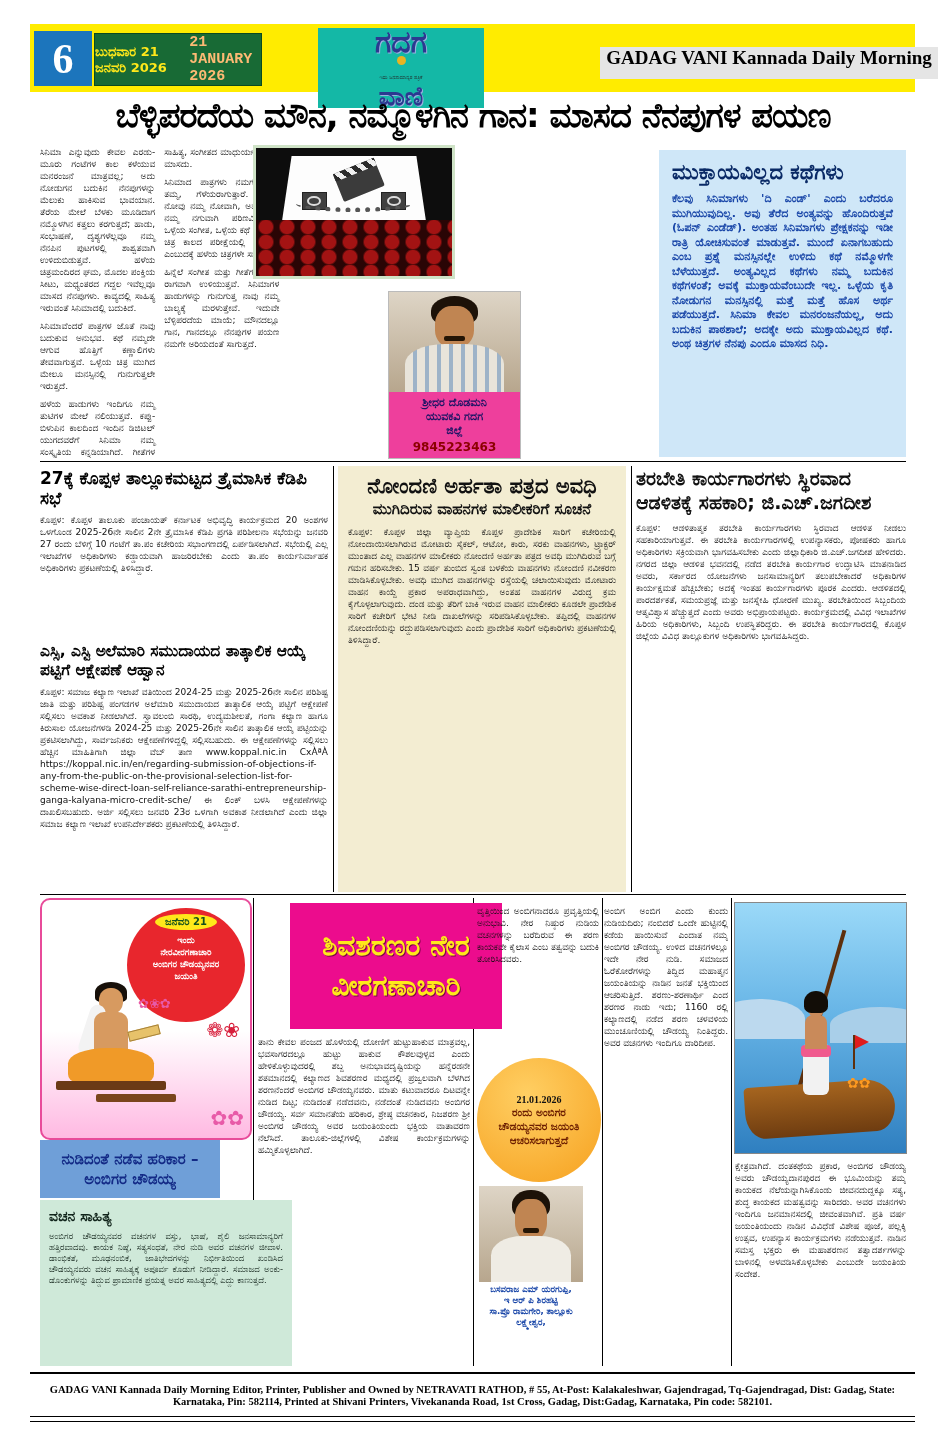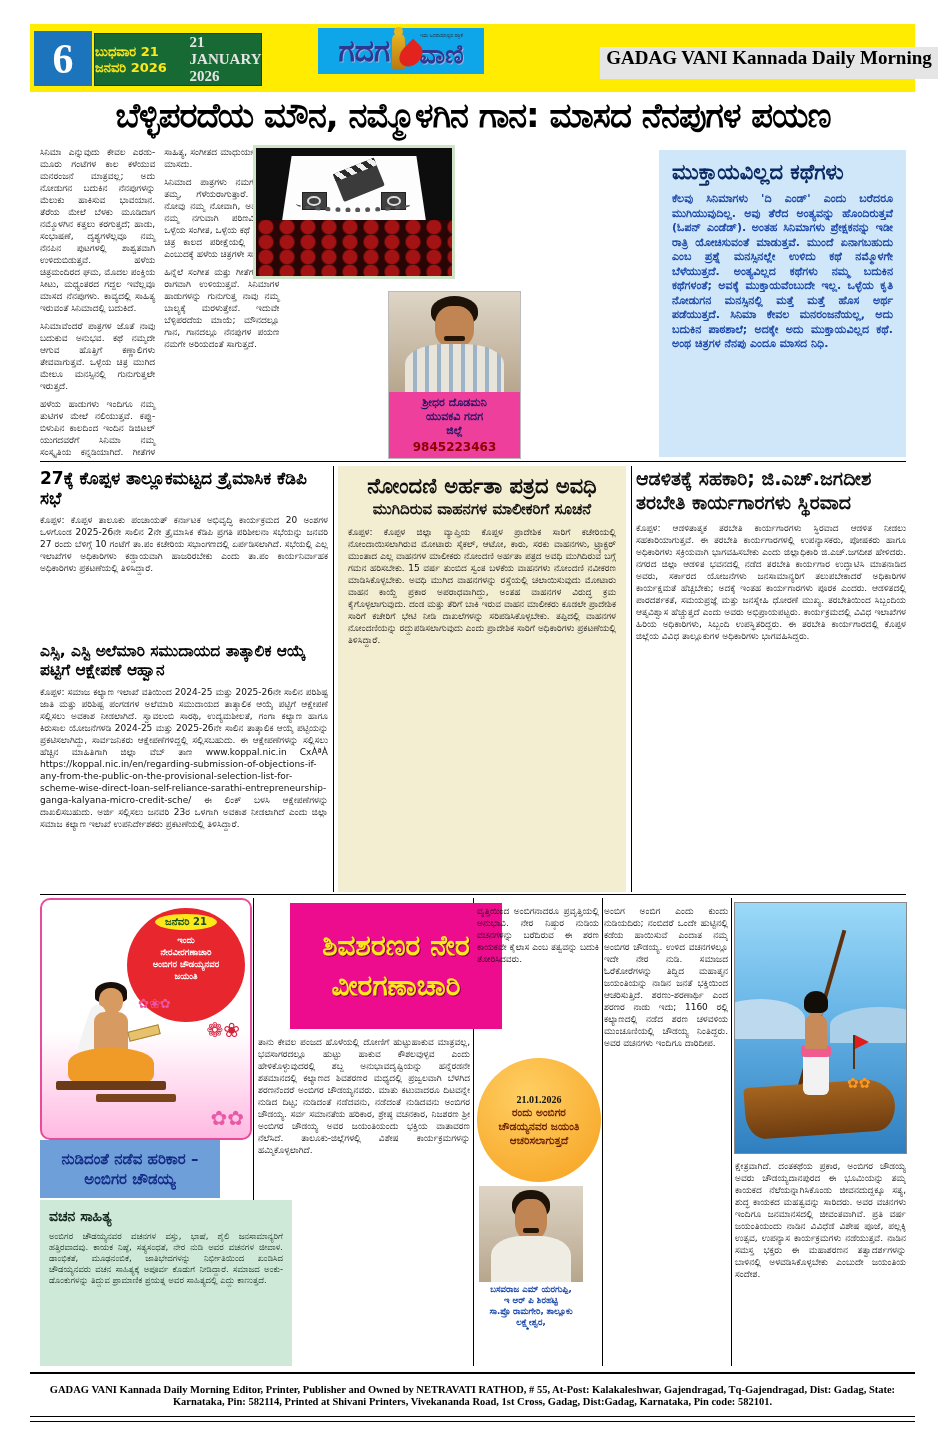--- a/index.html
+++ b/index.html
@@ -5,23 +5,23 @@
   html,body{margin:0;padding:0;background:#fff;}
   .page{position:relative;width:945px;height:1446px;background:#fff;overflow:hidden;
         font-family:"DejaVu Sans",sans-serif;color:#111;}
   
   .masthead-bar{position:absolute;left:30px;top:24px;width:885px;height:68px;background:#ffec00;}
   .pagenum{position:absolute;left:34px;top:31px;width:58px;height:55px;background:#1c75bc;
            color:#fff;font:bold 42px "Liberation Serif",serif;display:flex;align-items:center;justify-content:center;}
   .datebox{position:absolute;left:94px;top:33px;width:166px;height:51px;background:#186a35;border:1px solid #0b4a21;
            display:flex;flex-direction:row;align-items:center;justify-content:center;gap:20px;}
   .datebox .kn{color:#ffe81a;font-size:13px;font-weight:bold;}
-  .datebox .en{color:#e5e5e5;font-size:15px;font-weight:bold;font-family:Liberation Serif, serif;}
-  .logobox{position:absolute;left:318px;top:28px;width:166px;height:46px;background:#0ea5e9;
-           display:flex;align-items:center;justify-content:center;gap:2px;}
+  .datebox .en{color:#fdba74;font-size:15px;font-weight:bold;font-family:Liberation Mono, monospace;}
+  .logobox{position:absolute;left:318px;top:28px;width:166px;height:80px;background:#14b8a6;
+           display:flex;align-items:center;justify-content:center;gap:2px;flex-direction:column;}
   .logo-w1{color:#2b3990;font-size:30px;font-weight:bold;text-shadow:1px 1px 0 #9bb0e0;}
   .logo-statue{width:13px;height:36px;background:linear-gradient(#e8b422,#b97a12);border-radius:7px 7px 2px 2px;position:relative;}
   .logo-statue:before{content:"";position:absolute;left:2px;top:-6px;width:9px;height:9px;border-radius:50%;background:#e8b422;}
   .logo-drop{position:relative;width:20px;height:26px;background:#e3231e;border-radius:0 50% 50% 50%;transform:rotate(45deg);margin:8px -4px 0 -6px;}
   .logo-right{display:flex;flex-direction:column;align-items:center;}
   .logo-tag{font-size:5px;color:#222;}
   .logo-w2{color:#2b3990;font-size:26px;font-weight:bold;text-shadow:1px 1px 0 #9bb0e0;}
   .bannerbox{position:absolute;left:600px;top:47px;width:338px;height:32px;background:#e5e5e5;
              display:flex;align-items:flex-start;justify-content:center;}
   .bannerbox span{font:bold 19px "Liberation Serif",serif;color:#000;}
@@ -214,22 +214,22 @@
   </div>
 
   <div class="mid-a2">
     <div class="h-a2a">ನೋಂದಣಿ ಅರ್ಹತಾ ಪತ್ರದ ಅವಧಿ</div>
     <div class="h-a2b">ಮುಗಿದಿರುವ ವಾಹನಗಳ ಮಾಲೀಕರಿಗೆ ಸೂಚನೆ</div>
     <div class="bodytxt">ಕೊಪ್ಪಳ: ಕೊಪ್ಪಳ ಜಿಲ್ಲಾ ವ್ಯಾಪ್ತಿಯ ಕೊಪ್ಪಳ ಪ್ರಾದೇಶಿಕ ಸಾರಿಗೆ ಕಚೇರಿಯಲ್ಲಿ ನೋಂದಾಯಿಸಲಾಗಿರುವ ಮೋಟಾರು ಸೈಕಲ್, ಆಟೋ, ಕಾರು, ಸರಕು ವಾಹನಗಳು, ಟ್ರ್ಯಾಕ್ಟರ್ ಮುಂತಾದ ಎಲ್ಲ ವಾಹನಗಳ ಮಾಲೀಕರು ನೋಂದಣಿ ಅರ್ಹತಾ ಪತ್ರದ ಅವಧಿ ಮುಗಿದಿರುವ ಬಗ್ಗೆ ಗಮನ ಹರಿಸಬೇಕು. 15 ವರ್ಷ ತುಂಬಿದ ಸ್ವಂತ ಬಳಕೆಯ ವಾಹನಗಳು ನೋಂದಣಿ ನವೀಕರಣ ಮಾಡಿಸಿಕೊಳ್ಳಬೇಕು. ಅವಧಿ ಮುಗಿದ ವಾಹನಗಳನ್ನು ರಸ್ತೆಯಲ್ಲಿ ಚಲಾಯಿಸುವುದು ಮೋಟಾರು ವಾಹನ ಕಾಯ್ದೆ ಪ್ರಕಾರ ಅಪರಾಧವಾಗಿದ್ದು, ಅಂತಹ ವಾಹನಗಳ ವಿರುದ್ಧ ಕ್ರಮ ಕೈಗೊಳ್ಳಲಾಗುವುದು. ದಂಡ ಮತ್ತು ತೆರಿಗೆ ಬಾಕಿ ಇರುವ ವಾಹನ ಮಾಲೀಕರು ಕೂಡಲೇ ಪ್ರಾದೇಶಿಕ ಸಾರಿಗೆ ಕಚೇರಿಗೆ ಭೇಟಿ ನೀಡಿ ದಾಖಲೆಗಳನ್ನು ಸರಿಪಡಿಸಿಕೊಳ್ಳಬೇಕು. ತಪ್ಪಿದಲ್ಲಿ ವಾಹನಗಳ ನೋಂದಣಿಯನ್ನು ರದ್ದುಪಡಿಸಲಾಗುವುದು ಎಂದು ಪ್ರಾದೇಶಿಕ ಸಾರಿಗೆ ಅಧಿಕಾರಿಗಳು ಪ್ರಕಟಣೆಯಲ್ಲಿ ತಿಳಿಸಿದ್ದಾರೆ.</div>
   </div>
 
   <div class="mid-a3">
     <div class="h-a3">
+      <div>ತರಬೇತಿ ಕಾರ್ಯಗಾರಗಳು ಸ್ಥಿರವಾದ</div>
       <div>ಆಡಳಿತಕ್ಕೆ ಸಹಕಾರಿ; ಜಿ.ಎಚ್.ಜಗದೀಶ</div>
-      <div>ತರಬೇತಿ ಕಾರ್ಯಗಾರಗಳು ಸ್ಥಿರವಾದ</div>
     </div>
     <div class="bodytxt">ಕೊಪ್ಪಳ: ಆಡಳಿತಾತ್ಮಕ ತರಬೇತಿ ಕಾರ್ಯಗಾರಗಳು ಸ್ಥಿರವಾದ ಆಡಳಿತ ನೀಡಲು ಸಹಕಾರಿಯಾಗುತ್ತವೆ. ಈ ತರಬೇತಿ ಕಾರ್ಯಗಾರಗಳಲ್ಲಿ ಉಪನ್ಯಾಸಕರು, ಪೋಷಕರು ಹಾಗೂ ಅಧಿಕಾರಿಗಳು ಸಕ್ರಿಯವಾಗಿ ಭಾಗವಹಿಸಬೇಕು ಎಂದು ಜಿಲ್ಲಾಧಿಕಾರಿ ಜಿ.ಎಚ್.ಜಗದೀಶ ಹೇಳಿದರು. ನಗರದ ಜಿಲ್ಲಾ ಆಡಳಿತ ಭವನದಲ್ಲಿ ನಡೆದ ತರಬೇತಿ ಕಾರ್ಯಗಾರ ಉದ್ಘಾಟಿಸಿ ಮಾತನಾಡಿದ ಅವರು, ಸರ್ಕಾರದ ಯೋಜನೆಗಳು ಜನಸಾಮಾನ್ಯರಿಗೆ ತಲುಪಬೇಕಾದರೆ ಅಧಿಕಾರಿಗಳ ಕಾರ್ಯಕ್ಷಮತೆ ಹೆಚ್ಚಬೇಕು; ಅದಕ್ಕೆ ಇಂತಹ ಕಾರ್ಯಗಾರಗಳು ಪೂರಕ ಎಂದರು. ಆಡಳಿತದಲ್ಲಿ ಪಾರದರ್ಶಕತೆ, ಸಮಯಪ್ರಜ್ಞೆ ಮತ್ತು ಜನಸ್ನೇಹಿ ಧೋರಣೆ ಮುಖ್ಯ. ತರಬೇತಿಯಿಂದ ಸಿಬ್ಬಂದಿಯ ಆತ್ಮವಿಶ್ವಾಸ ಹೆಚ್ಚುತ್ತದೆ ಎಂದು ಅವರು ಅಭಿಪ್ರಾಯಪಟ್ಟರು. ಕಾರ್ಯಕ್ರಮದಲ್ಲಿ ವಿವಿಧ ಇಲಾಖೆಗಳ ಹಿರಿಯ ಅಧಿಕಾರಿಗಳು, ಸಿಬ್ಬಂದಿ ಉಪಸ್ಥಿತರಿದ್ದರು. ಈ ತರಬೇತಿ ಕಾರ್ಯಗಾರದಲ್ಲಿ ಕೊಪ್ಪಳ ಜಿಲ್ಲೆಯ ವಿವಿಧ ತಾಲ್ಲೂಕುಗಳ ಅಧಿಕಾರಿಗಳು ಭಾಗವಹಿಸಿದ್ದರು.</div>
   </div>
 
   <div class="poster">
     <div class="saint">
       <div class="hair"></div>
       <div class="head"></div>
       <div class="sash"></div>
       <div class="torso"></div>

